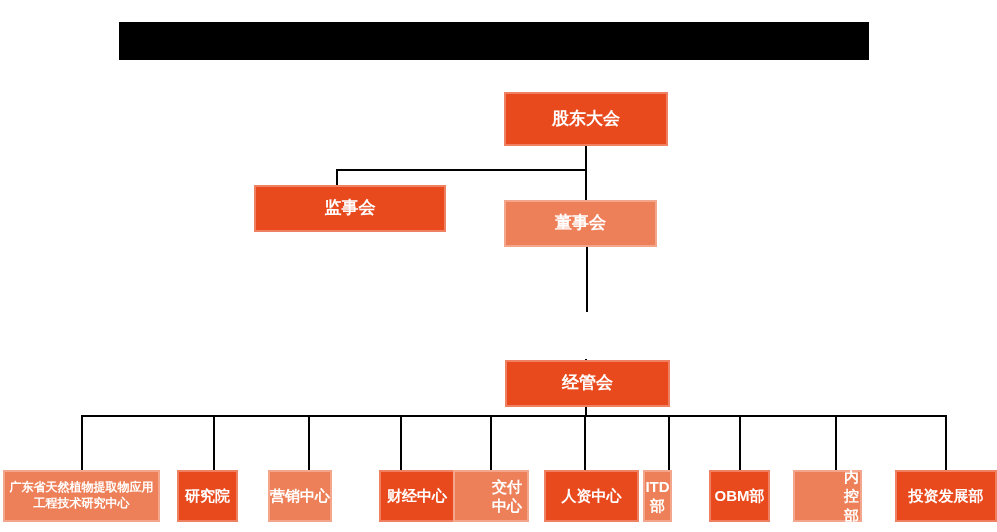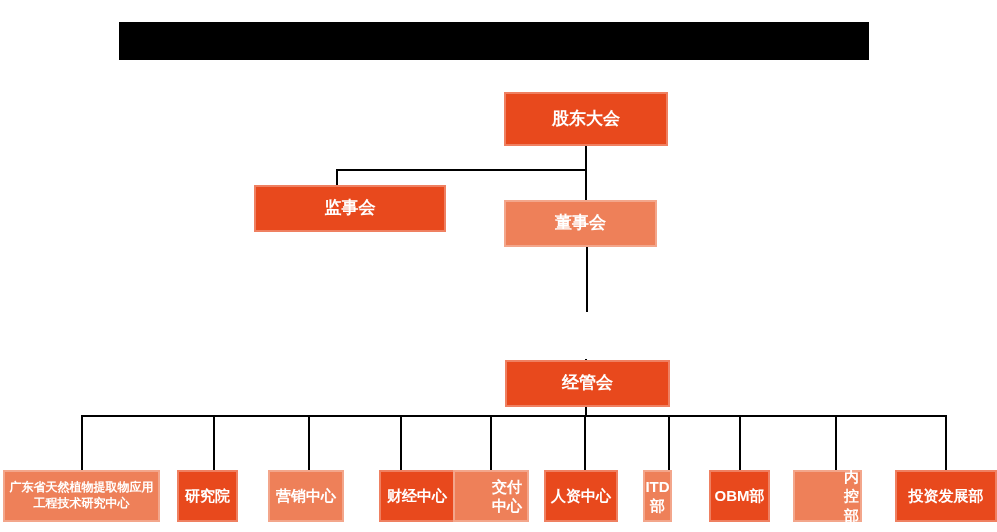--- a/index.html
+++ b/index.html
@@ -38,24 +38,24 @@
     background: var(--line, #000000);
   }
   
   .n-root   { left: 504px; top:  92px; width: 164px; height: 54px; font-size: 17px; }
   .n-sup    { left: 254px; top: 185px; width: 192px; height: 47px; font-size: 17px; }
   .n-board  { left: 504px; top: 200px; width: 153px; height: 47px; font-size: 17px; }
   .n-mgmt   { left: 505px; top: 312px; width: 165px; height: 47px; font-size: 17px; margin-top: 48px; }
   .dept     { top: 470px; height: 52px; font-size: 15px; }
   .n-d0 { left:   3px; width: 157px; font-size: 12px; padding: 0 2px; }
   .n-d1 { left: 177px; width:  61px; }
-  .n-d2 { left: 268px; width:  76px; }
+  .n-d2 { left: 268px; width:  64px; }
   .n-d3 { left: 379px; width:  76px; }
   .n-d4 { left: 453px; width:  76px; padding-left: 32px; }
-  .n-d5 { left: 544px; width:  74px; }
+  .n-d5 { left: 544px; width:  95px; }
   .n-d6 { left: 643px; width:  29px; }
   .n-d7 { left: 709px; width:  61px; text-align: right; }
   .n-d8 { left: 793px; width:  69px; padding-left: 48px; }
   .n-d9 { left: 895px; width: 102px; }
 </style>
 </head>
 <body>
 
 <div>
 

